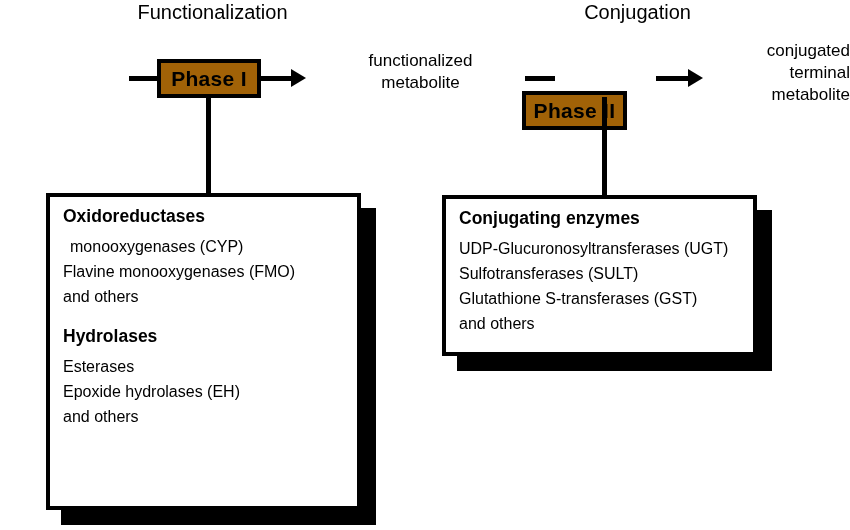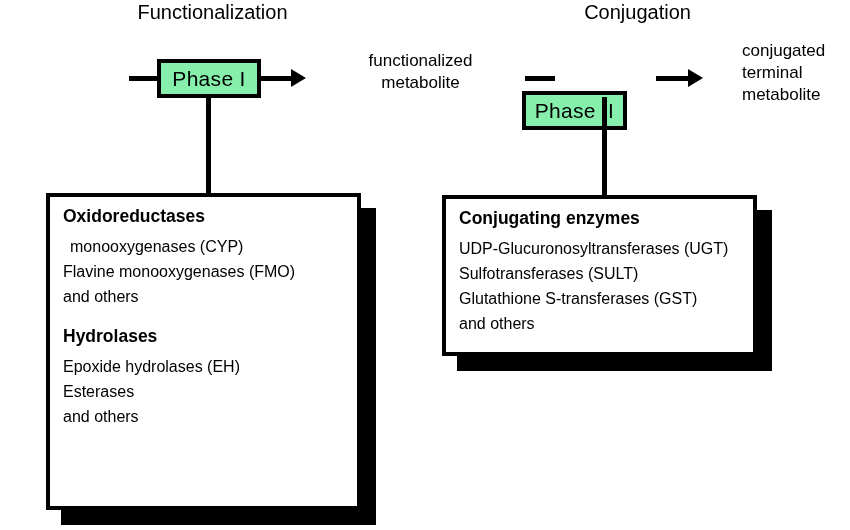--- a/index.html
+++ b/index.html
@@ -34,33 +34,33 @@
 
   
   .io-label {
     position: absolute;
     font-size: 17px;
     line-height: 22px;
     font-weight: 400;
   }
   #label-lipophilic-substrate { left: 0px;   top: 50px; width: 126px; text-align: left; }
   #label-functionalized-metabolite { left: 348px; top: 50px; width: 145px; text-align: center; }
-  #label-conjugated-terminal-metabolite { left: 742px; top: 40px; width: 108px; text-align: left; }
+  #label-conjugated-terminal-metabolite { left: 742px; top: 40px; width: 108px; text-align: right; }
 
   
   .phase-box {
     position: absolute;
     border: 4px solid #000;
-    background: #86efac;
+    background: #a16207;
     box-sizing: border-box;
     display: flex;
     align-items: center;
     justify-content: center;
     font-size: 21px;
-    font-weight: normal;
+    font-weight: bold;
     letter-spacing: 0.3px;
   }
   #phase-1-box { left: 157px; top: 59px; width: 104px; height: 39px; }
   #phase-2-box { left: 522px; top: 59px; width: 105px; height: 39px; margin-top: 32px; }
 
   
   .arrow-line {
     position: absolute;
     height: 5px;
     background: #000;
@@ -167,22 +167,22 @@
 
       <div class="enzyme-group">
         <div class="enzyme-group-heading">Oxidoreductases</div>
         <div class="enzyme-item indented">monooxygenases (CYP)</div>
         <div class="enzyme-item">Flavine monooxygenases (FMO)</div>
         <div class="enzyme-item">and others</div>
       </div>
 
       <div class="enzyme-group">
         <div class="enzyme-group-heading">Hydrolases</div>
+        <div class="enzyme-item">Esterases</div>
         <div class="enzyme-item">Epoxide hydrolases (EH)</div>
-        <div class="enzyme-item">Esterases</div>
         <div class="enzyme-item">and others</div>
       </div>
 
     </div>
   </div>
 
   <div class="panel-wrap" id="panel-phase-2">
     <div class="panel-shadow"></div>
     <div class="panel"></div>
     <div class="panel-inner">

